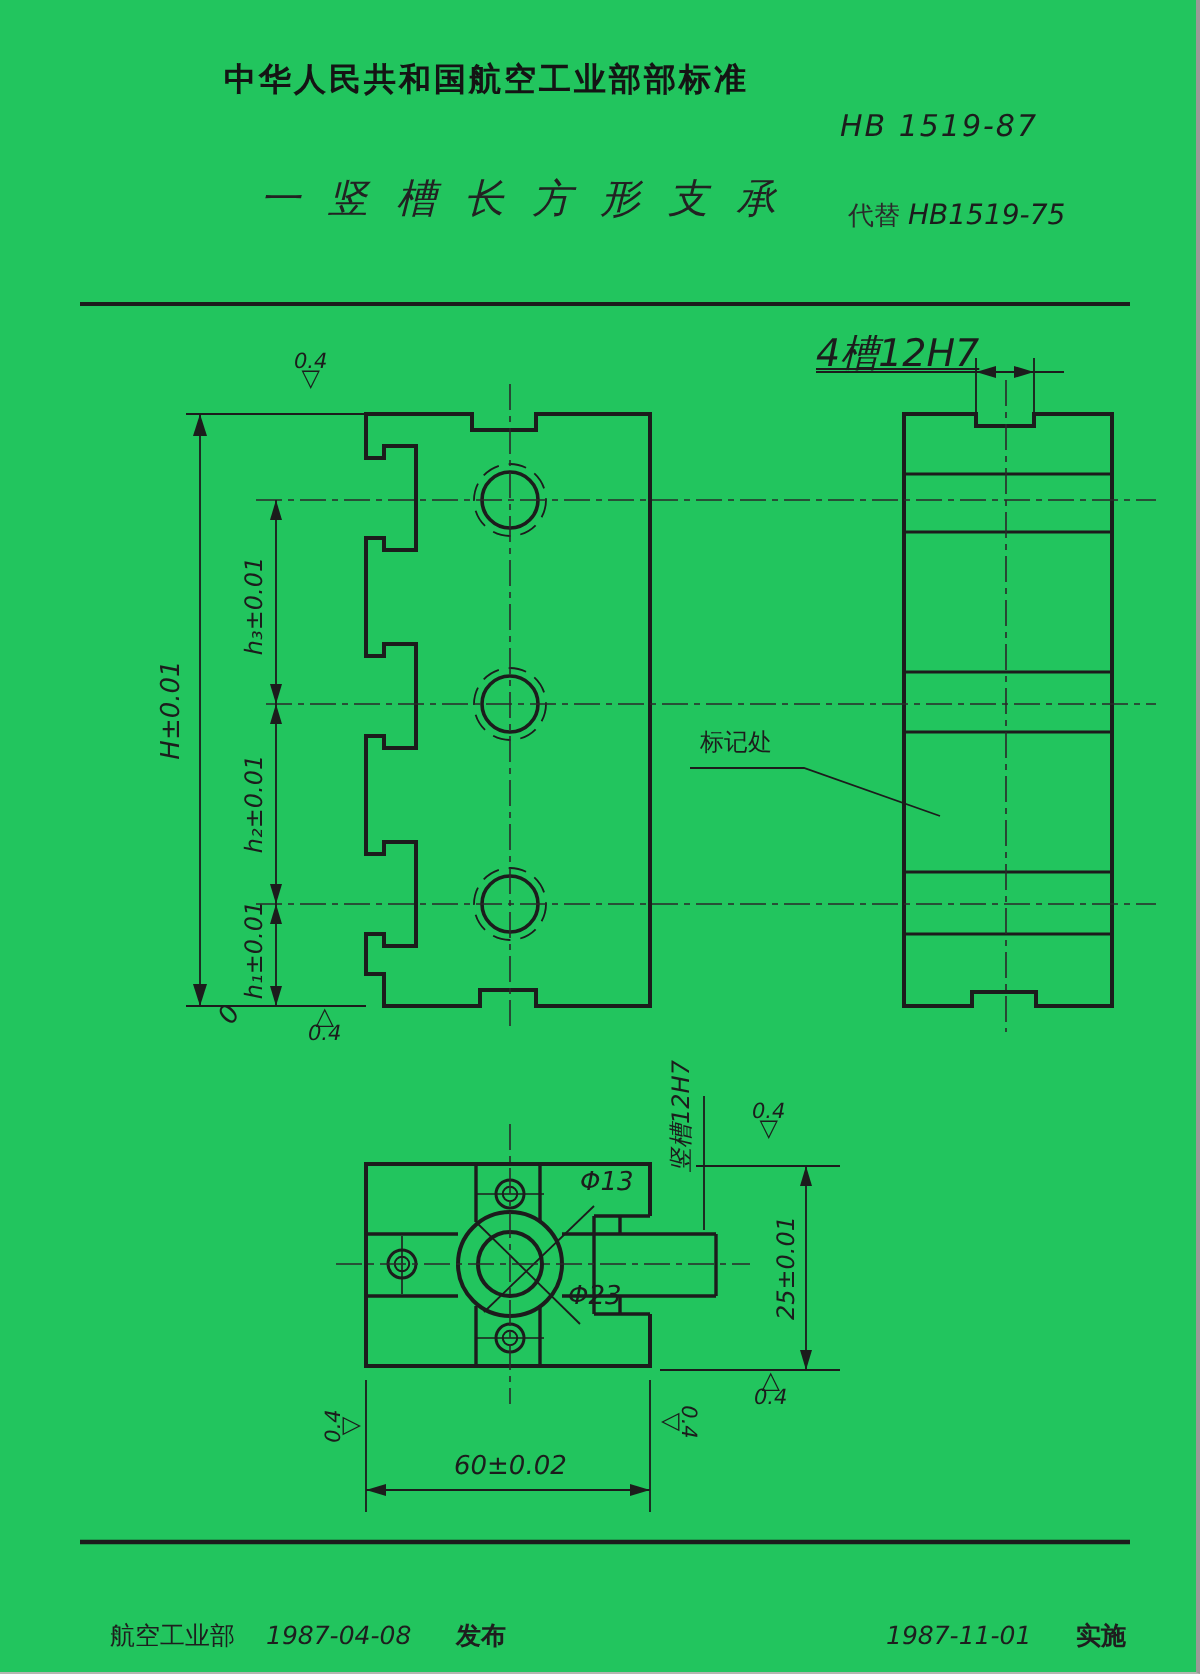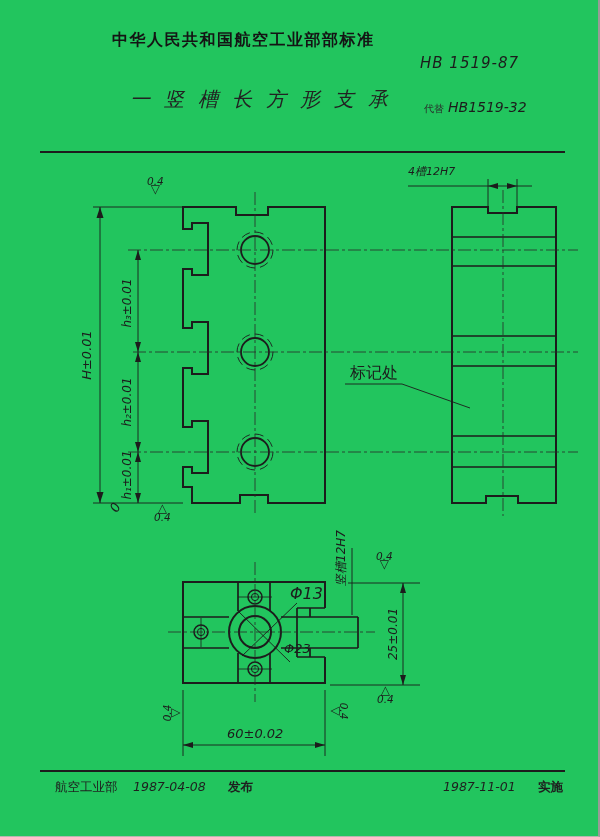--- a/index.html
+++ b/index.html
@@ -8,44 +8,44 @@
   .page {
     position:relative; width:600px; height:837px; margin:0 auto;
     background:#22c55e; overflow:hidden; color:#1c1c1c;
     border-right:2px solid #9a9a96; border-bottom:1px solid #b5b5b0;
   }
   .abs { position:absolute; white-space:nowrap; }
   .org { font-size:16px; font-weight:bold; letter-spacing:1.5px; color:#141414; }
   .hand { font-style:italic; color:#1c1c1c; }
   .code { font-size:15px; letter-spacing:1px; }
   .title { font-size:20px; letter-spacing:14px; color:#222; }
-  .rep-label { font-size:10px; color:#2a2a2a; margin-right:4px; }
+  .rep-label { font-size:13px; color:#2a2a2a; margin-right:4px; }
   .dimtext { font-size:12px; font-style:italic; }
   .vlab { position:absolute; transform:translate(-50%,-50%) rotate(-90deg); transform-origin:center; font-size:12px; font-style:italic; white-space:nowrap; }
   .fm { position:absolute; display:flex; flex-direction:column; align-items:center; line-height:1; }
   .fm .val { font-size:10.5px; font-style:italic; }
   .fm .tri { font-size:12px; margin-top:-2px; line-height:0.8; }
   .fm .tri.up { margin-top:0; margin-bottom:-2px; }
   .fmrot { transform:translate(-50%,-50%) rotate(-90deg); }
   .fmrot2 { transform:translate(-50%,-50%) rotate(90deg); }
-  .footer-text { font-size:12.5px; color:#1e1e1e; }
+  .footer-text { font-size:12.5px; color:#1e1e1e;margin-top:31px; }
   .bold { font-weight:bold; }
   svg { position:absolute; left:0; top:0; }
   svg * { vector-effect:non-scaling-stroke; }
 </style>
 </head>
 <body>
 
 <div class="page">
 
   <div class="abs org" style="left:112px; top:30px;">中华人民共和国航空工业部部标准</div>
   <div class="abs hand code" style="left:420px; top:54px;text-align:right;">HB 1519-87</div>
   <div class="abs hand title" style="left:130px; top:86px;">一竖槽长方形支承</div>
   <div class="abs" style="left:424px; top:97px;">
-    <span class="rep-label">代替</span><span class="hand" style="font-size:14px;">HB1519-32</span>
+    <span class="rep-label">代替</span><span class="hand" style="font-size:14px;">HB1519-75</span>
   </div>
 
   <svg width="600" height="837" viewBox="0 0 600 837">
     <g stroke="#1c1c1c" fill="none">
 
       <path d="M40,152 H565" stroke-width="2"></path>
       <path d="M40,771 H565" stroke-width="2.2"></path>
 
       <g>
         <path stroke-width="2" d="
@@ -168,25 +168,25 @@
   <div class="vlab" style="left:86px; top:355px; font-size:13px;">H±0.01</div>
   <div class="vlab" style="left:127px; top:303px;">h₃±0.01</div>
   <div class="vlab" style="left:127px; top:402px;">h₂±0.01</div>
   <div class="vlab" style="left:127px; top:475px;">h₁±0.01</div>
   <div class="abs hand" style="left:111px; top:500px; font-size:13px; transform:rotate(-60deg);">0</div>
   <div class="fm" style="left:154px; top:504px;">
     <span class="tri up">△</span>
     <span class="val">0.4</span>
   </div>
 
-  <div class="abs dimtext" style="left:408px; top:164px; font-size:11px;">4槽12H7</div>
-  <div class="abs" style="left:350px; top:363px; font-size:16px;">标记处</div>
+  <div class="abs dimtext" style="left:408px; top:164px; font-size:19px;text-decoration:underline;">4槽12H7</div>
+  <div class="abs" style="left:350px; top:363px; font-size:12px;">标记处</div>
 
   <div class="vlab" style="left:341px; top:558px;">竖槽12H7</div>
-  <div class="abs dimtext" style="left:290px; top:584px; font-size:16px;">Φ13</div>
+  <div class="abs dimtext" style="left:290px; top:584px; font-size:13px;">Φ13</div>
   <div class="abs dimtext" style="left:284px; top:641px; font-size:13px;">Φ23</div>
   <div class="fm" style="left:376px; top:551px;">
     <span class="val">0.4</span>
     <span class="tri">▽</span>
   </div>
   <div class="vlab" style="left:393px; top:634px;">25±0.01</div>
   <div class="fm" style="left:377px; top:686px;">
     <span class="tri up">△</span>
     <span class="val">0.4</span>
   </div>

